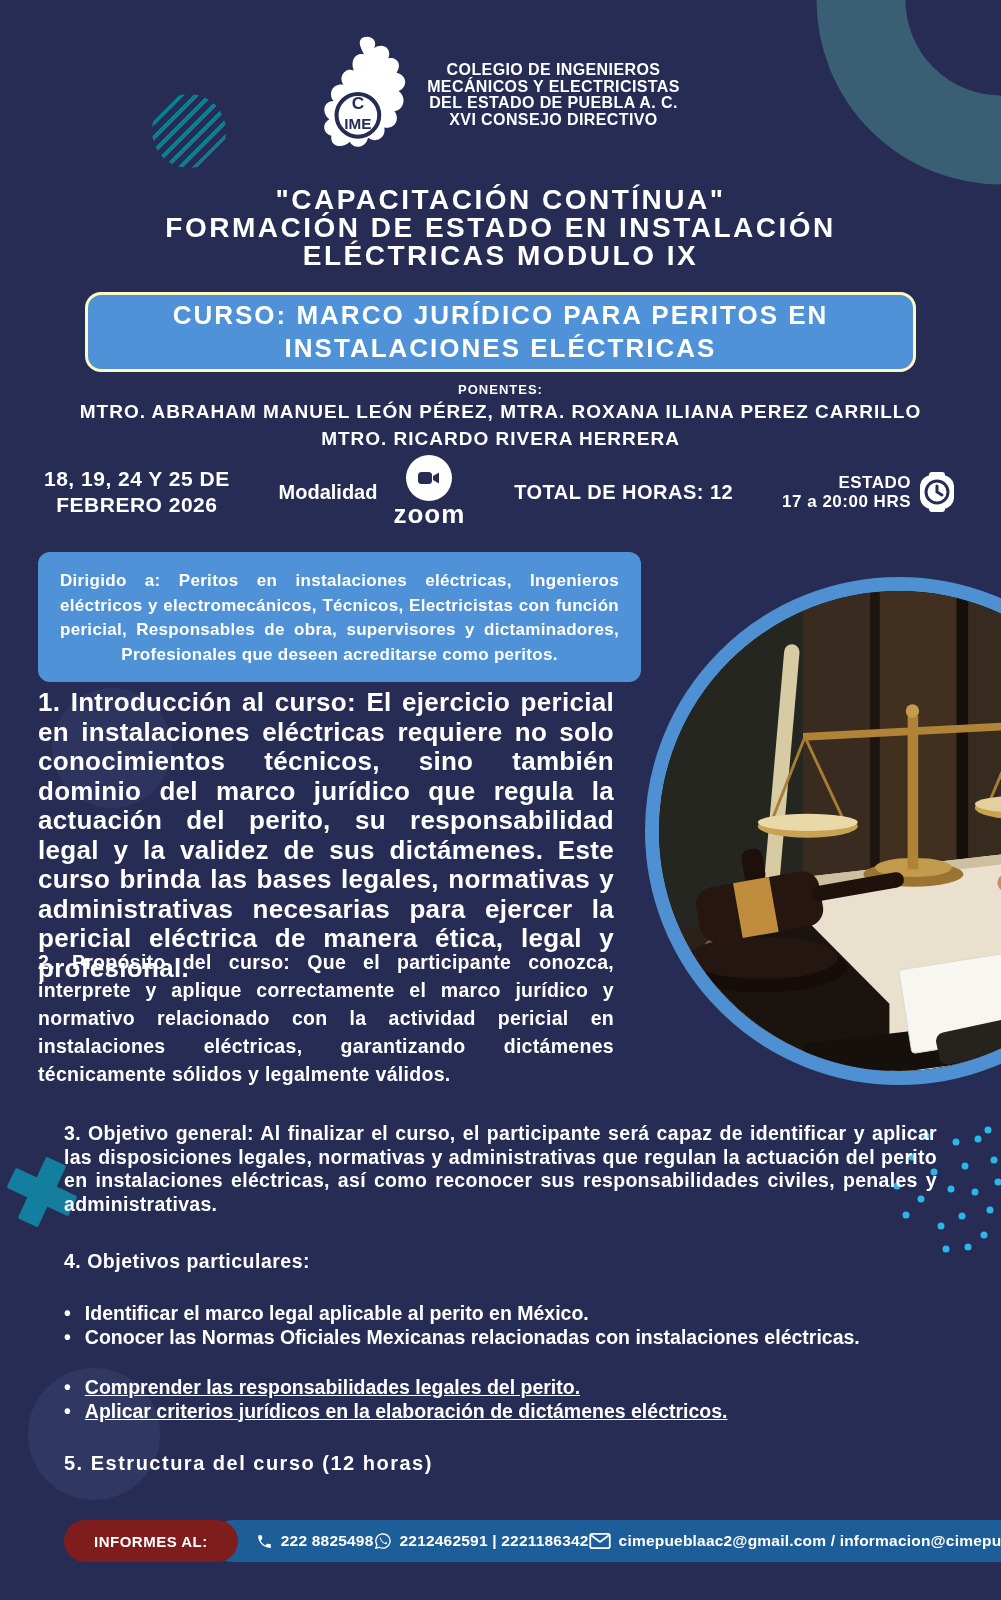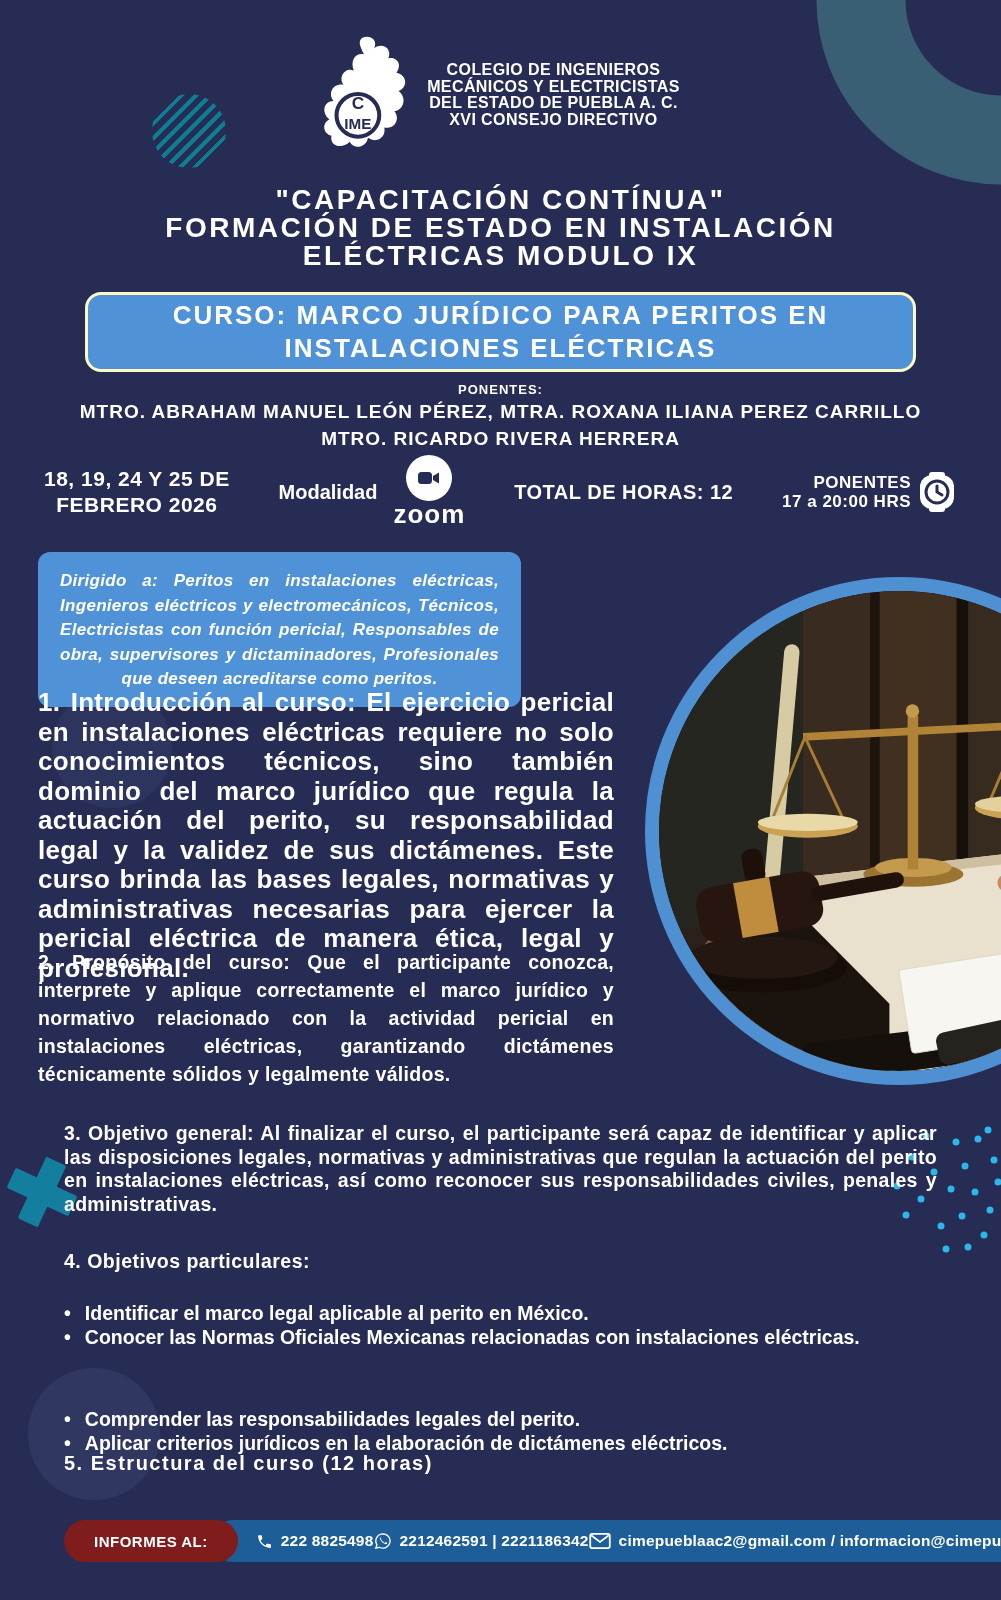--- a/index.html
+++ b/index.html
@@ -51,44 +51,44 @@
   .modality .mlabel { font-size:20px; }
   .zoomwrap { display:flex; flex-direction:column; align-items:center; }
   .zoom-badge { width:46px; height:46px; border-radius:50%; background:#ffffff; display:flex; align-items:center; justify-content:center; }
   .zoomword { font-size:26px; letter-spacing:1px; margin-top:-2px; text-transform:lowercase; }
   .hours { font-size:20px; letter-spacing:0.5px; }
   .horario { display:flex; align-items:center; gap:8px; }
   .horario .htxt { text-align:right; font-size:17px; line-height:19px; letter-spacing:0.5px; }
 
   
   .audience {
-    top:552px; left:38px; width:483px;
+    top:552px; left:38px; width:603px;
     background:#4f92d7; border-radius:12px;
     padding:17px 22px 15px 22px;
     font-size:17px; line-height:24.5px; letter-spacing:0.3px;
-    text-align:justify; text-align-last:center;font-style:italic;
+    text-align:justify; text-align-last:center;
   }
 
   
   .photo {
     left:645px; top:577px; width:508px; height:508px;
     border-radius:50%; border:14px solid #4e90d2;
     overflow:hidden; background:#20180f;
   }
   .photo svg { width:100%; height:100%; display:block; }
 
   
   .para { text-align:justify; letter-spacing:0.3px; }
   .p1 { top:688px; left:38px; width:576px; font-size:26px; line-height:29.5px; }
   .p2 { top:948px; left:38px; width:576px; font-size:19.5px; line-height:28px; }
   .p3 { top:1122px; left:64px; width:873px; font-size:19.5px; line-height:23.5px; }
   .h4 { top:1250px; left:64px; font-size:19.5px; letter-spacing:0.5px; }
   .bullets { left:64px; width:873px; font-size:19.5px; line-height:23.5px; }
   .bullets1 { top:1302px; }
-  .bullets2 { top:1408px; }
+  .bullets2 { top:1376px;text-decoration:underline; }
   .bullet-row { text-align:justify; }
   .bullet-row .dot { display:inline-block; margin-right:14px; }
   .h5 { top:1452px; left:64px; font-size:20px; letter-spacing:1.5px; }
 
   
   .footer { top:1520px; left:64px; right:66px; height:42px; display:flex; align-items:center; }
   .pill {
     position:relative; z-index:2; height:42px; border-radius:21px;
     background:#7f1d1d; display:flex; align-items:center;
     padding:0 30px; font-size:15px; letter-spacing:0.5px; white-space:nowrap;
@@ -184,21 +184,21 @@
           <rect x="1" y="6" width="14" height="12" rx="3.5" fill="#272c54"></rect>
           <path d="M16,10 L22,6.5 V17.5 L16,14 Z" fill="#272c54"></path>
         </svg>
       </span>
       <span class="zoomword">zoom</span>
     </span>
   </div>
   <div class="hours">TOTAL DE HORAS: 12</div>
   <div class="horario">
     <div class="htxt">
-      <div>PONENTES</div>
+      <div>ESTADO</div>
       <div>17 a 20:00 HRS</div>
     </div>
     <svg width="36" height="40">
       <rect x="10" y="0" width="16" height="8" rx="3" fill="#ffffff"></rect>
       <rect x="10" y="32" width="16" height="8" rx="3" fill="#ffffff"></rect>
       <rect x="1" y="3" width="34" height="34" rx="12" fill="#ffffff"></rect>
       <circle cx="18" cy="20" r="11" fill="none" stroke="#272c54" stroke-width="3"></circle>
       <path d="M18,14 V20 L23,23" stroke="#272c54" stroke-width="3" fill="none" stroke-linecap="round"></path>
     </svg>
   </div>

